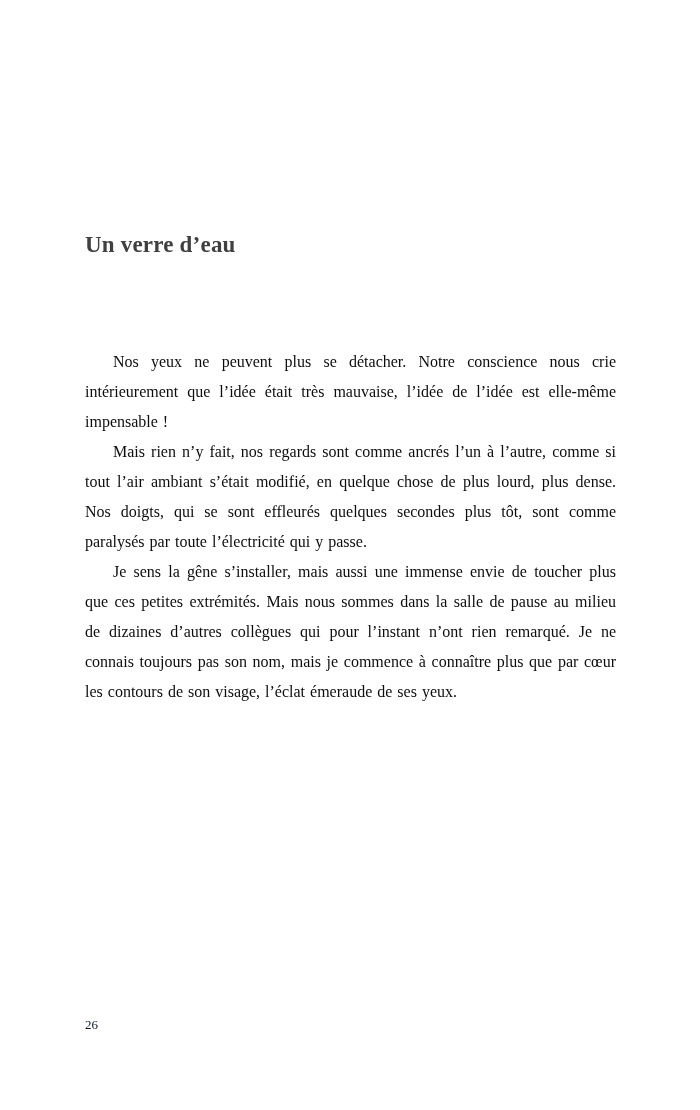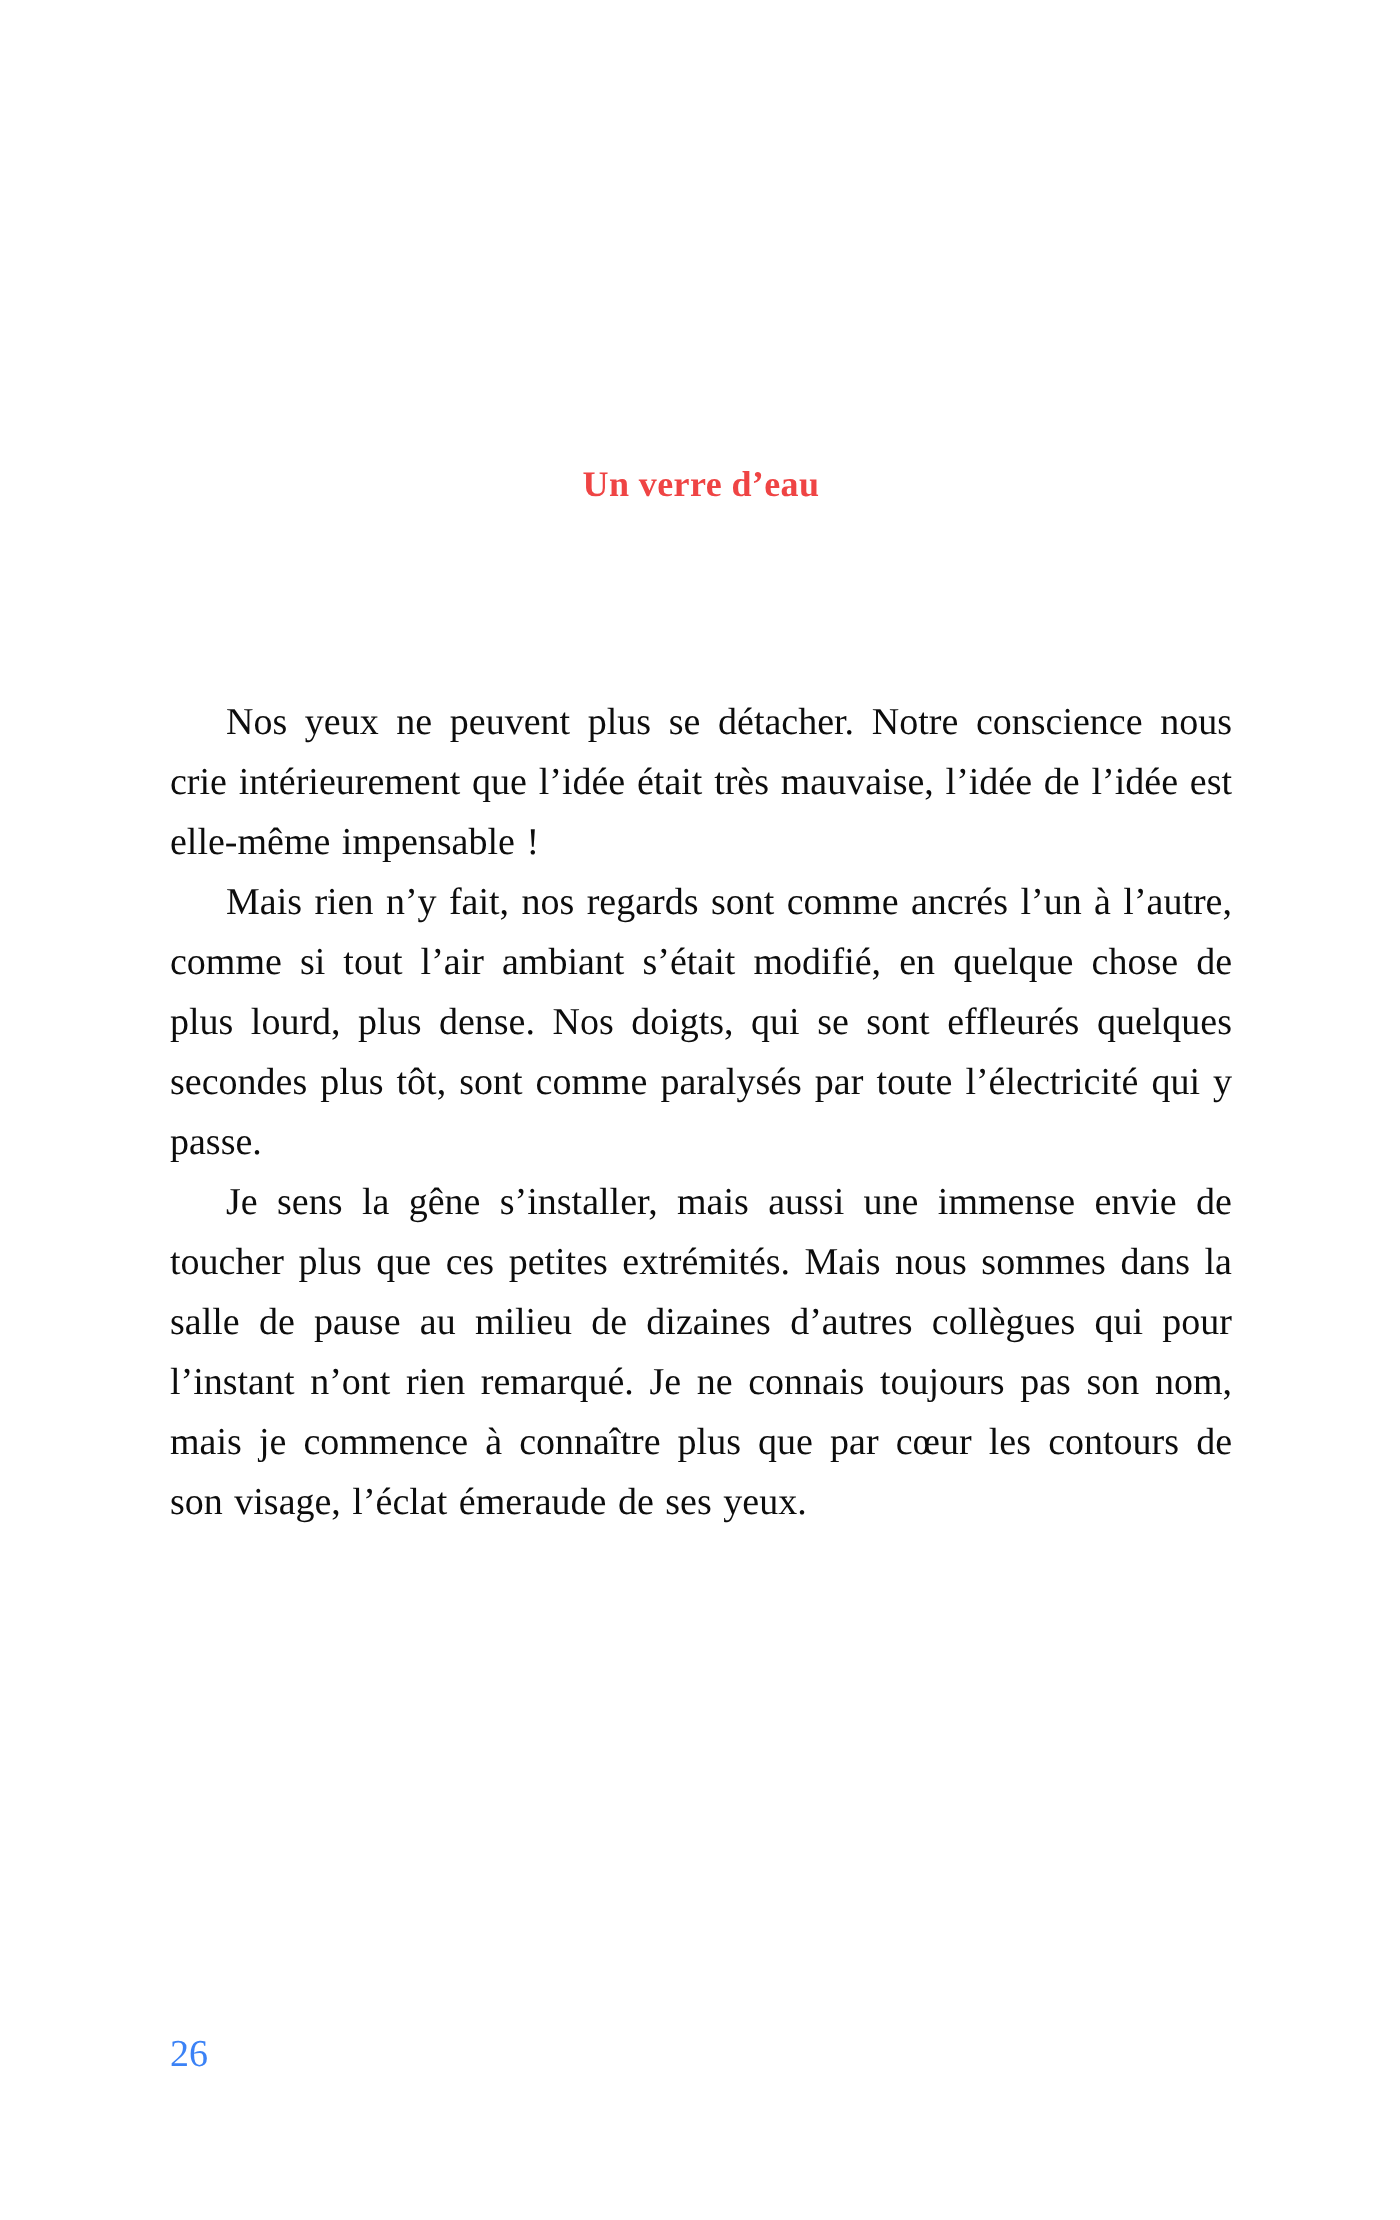--- a/index.html
+++ b/index.html
@@ -14,48 +14,47 @@
     background: #ffffff;
     font-family: "Liberation Serif", serif;
     color: #111111;
     overflow: hidden;
   }
   .chapter-title {
     position: absolute;
     top: 232px;
     left: 85px;
     width: 531px;
-    text-align: center;
     font-weight: bold;
-    font-size: 18px;
+    font-size: 23px;
     letter-spacing: 0.2px;
-    color: #ef4444;
+    color: #404040;
   }
   .body-text {
     position: absolute;
     top: 347px;
     left: 85px;
     width: 531px;
-    font-size: 19px;
+    font-size: 16px;
     line-height: 30px;
     text-align: justify;
     color: #0d0d0d;
   }
   .body-text p {
     margin: 0;
     padding: 0;
     text-indent: 28px;
     word-spacing: 1px;
   }
   .page-number {
     position: absolute;
     top: 1017px;
     left: 85px;
-    font-size: 19px;
-    color: #3b82f6;
+    font-size: 13px;
+    color: #0f172a;
   }
 </style>
 </head>
 <body>
 
 <div class="page">
 
   <div class="chapter-title">Un verre d’eau</div>
 
   <div class="body-text">

